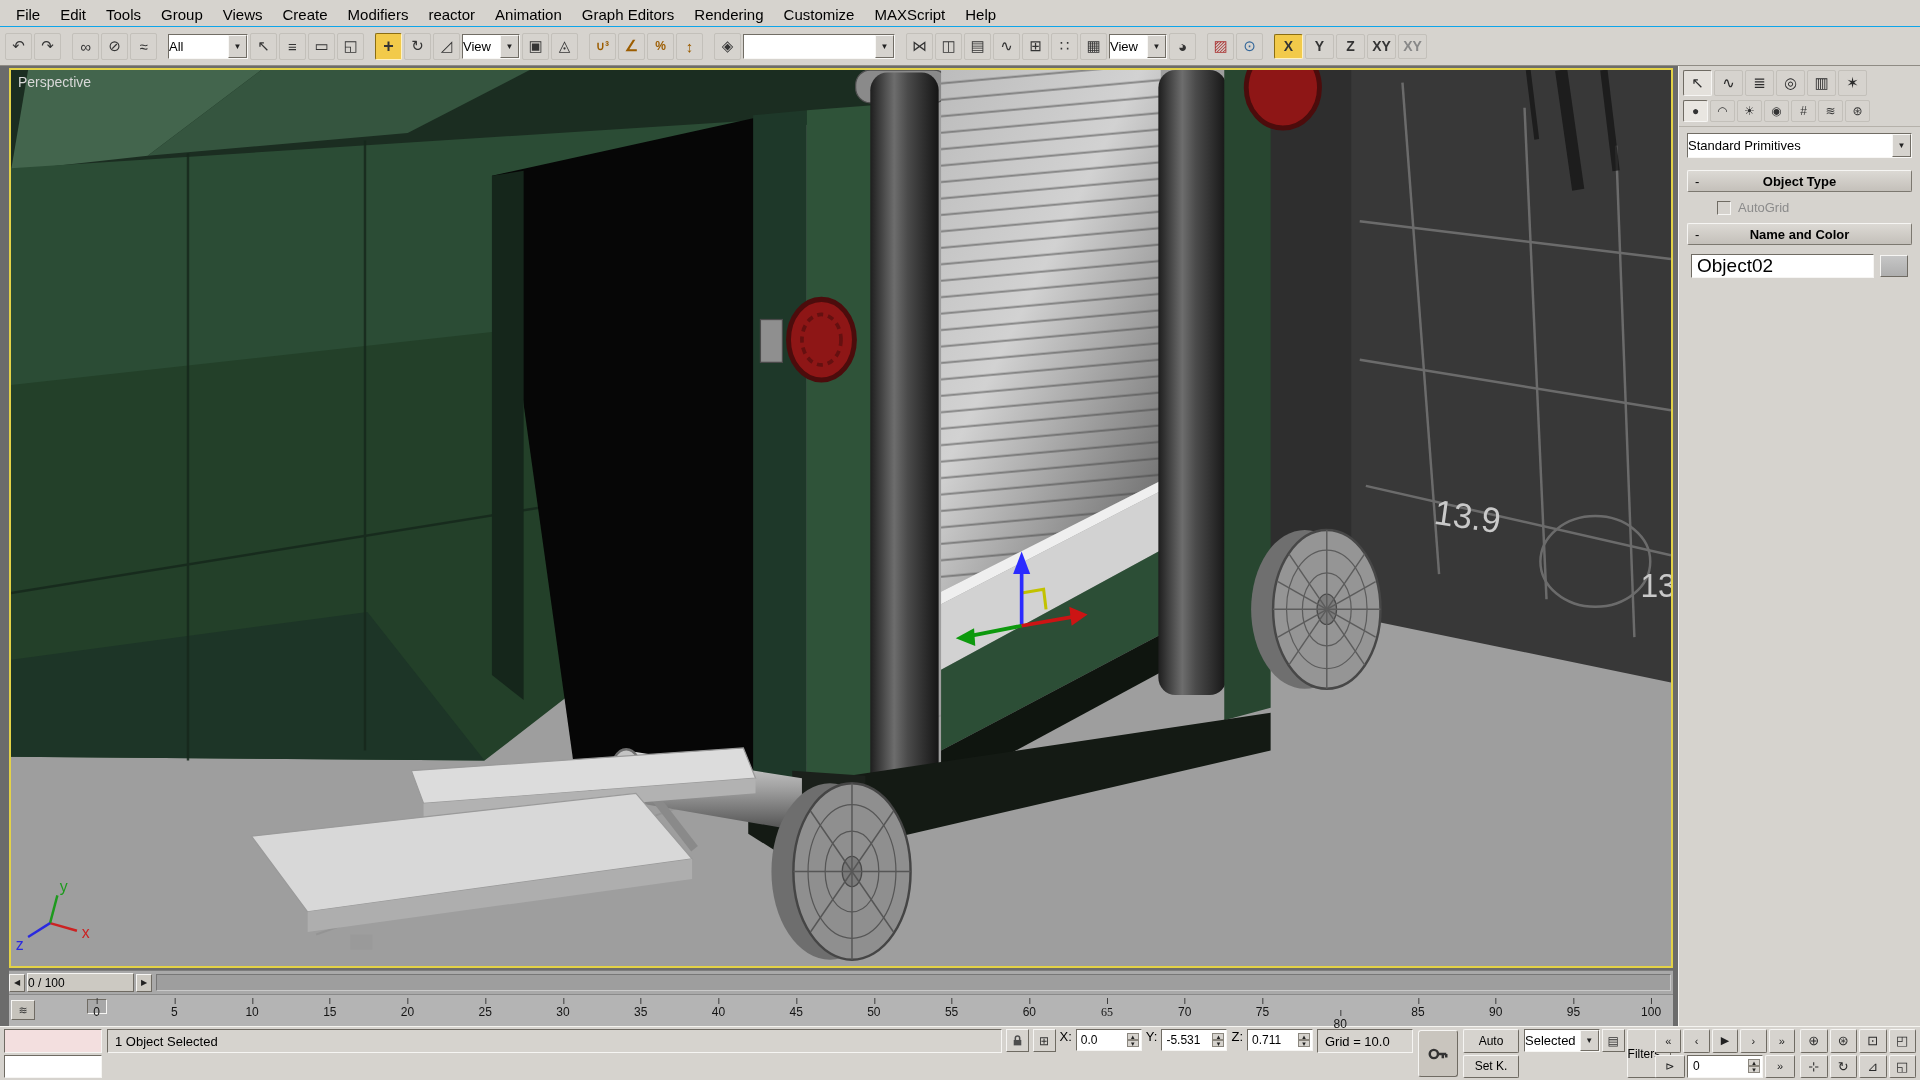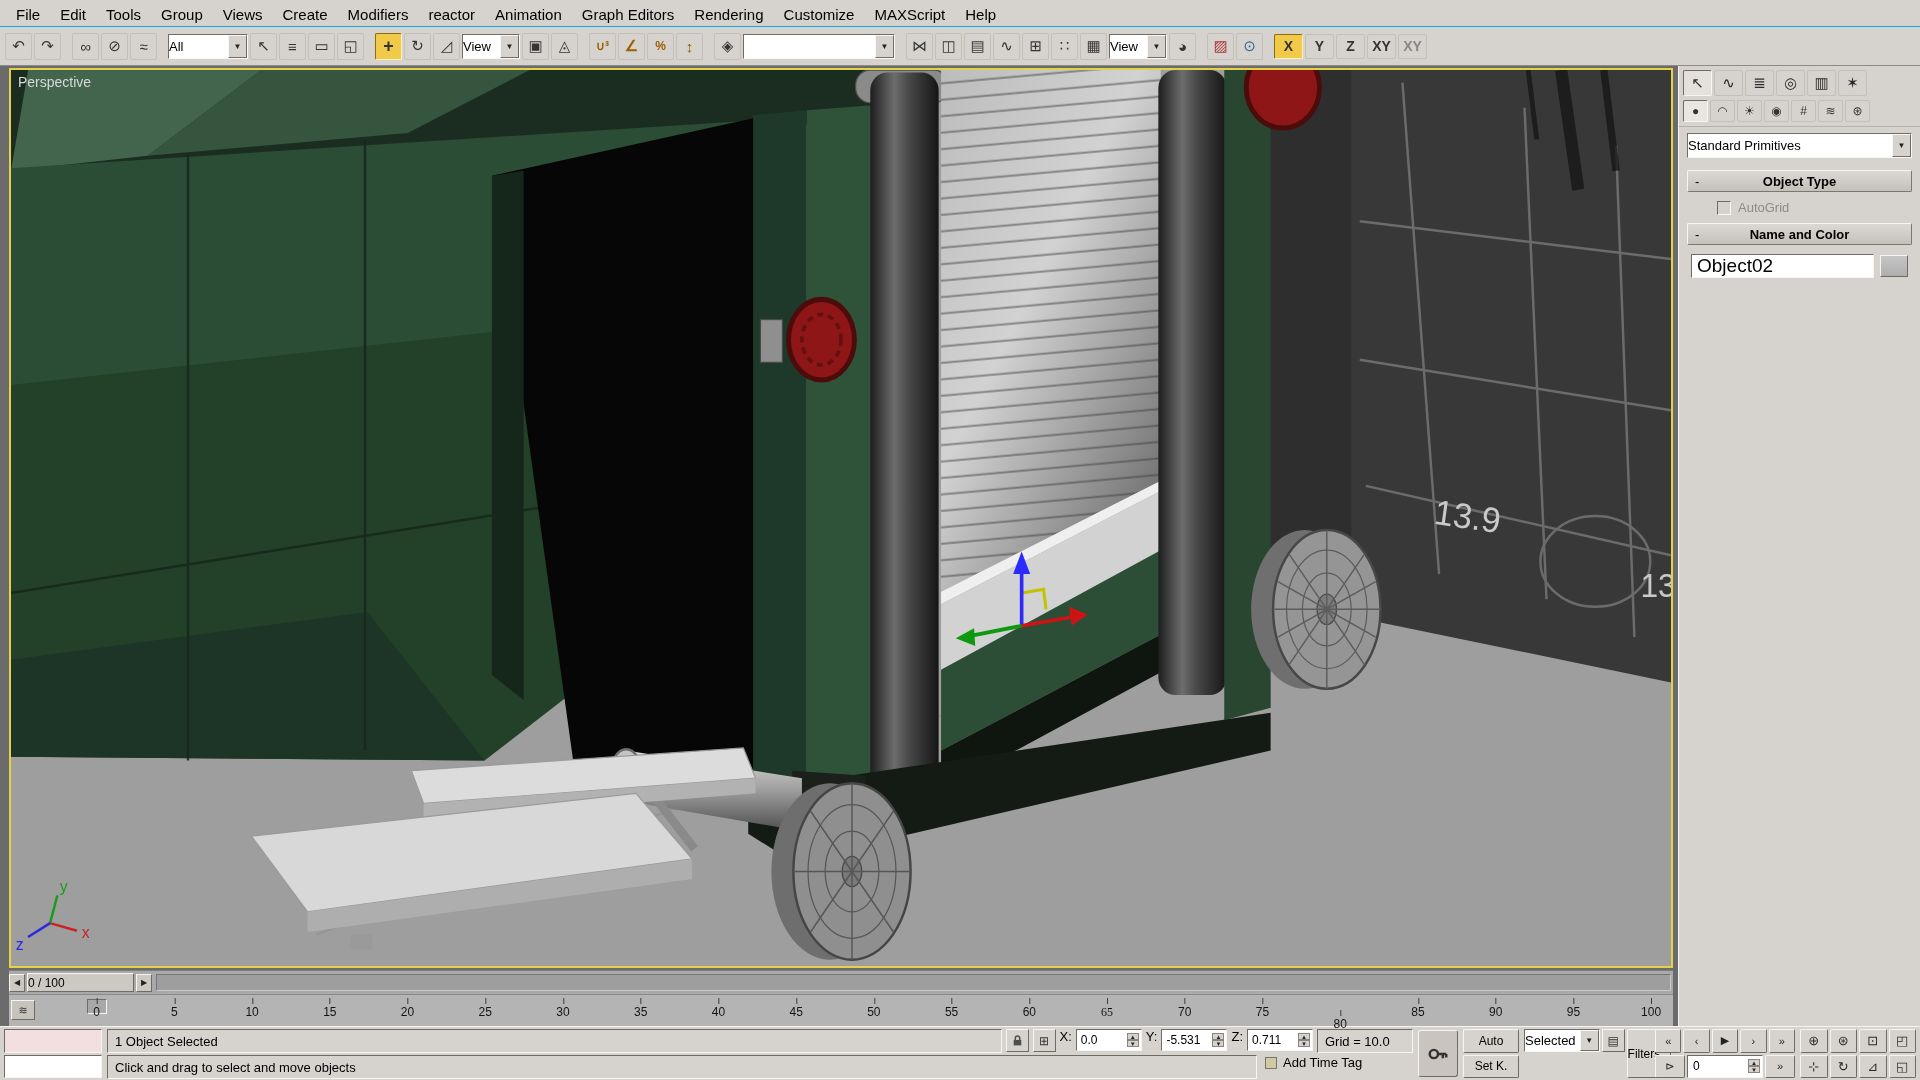--- a/index.html
+++ b/index.html
@@ -552,27 +552,20 @@
         <span class="coord-label">Z:</span>
         <div class="coord-field">
           <span>0.711</span>
           <span class="spinner">
               <i>▴</i>
               <i>▾</i>
             </span>
         </div>
         <div class="sb-field" style="width:96px">Grid = 10.0</div>
       </div>
-      <div class="sb-row">
-        <div class="sb-field prompt">Click and drag to select and move objects</div>
-        <div class="timetag">
-          <i class="tag-ico"></i>
-          <span>Add Time Tag</span>
-        </div>
-      </div>
     </div>
     <div class="keybtn">
       <svg width="22" height="22" viewBox="0 0 16 16">
           <circle cx="5" cy="8" r="3" fill="none" stroke="#333" stroke-width="1.8"></circle>
           <path d="M8 8 H14 M11.5 8 V11 M14 8 V10.5" stroke="#333" stroke-width="1.8" fill="none"></path>
         </svg>
     </div>
     <div class="sb-colD">
       <button class="sb-btn">Auto</button>
       <button class="sb-btn">Set K.</button>

